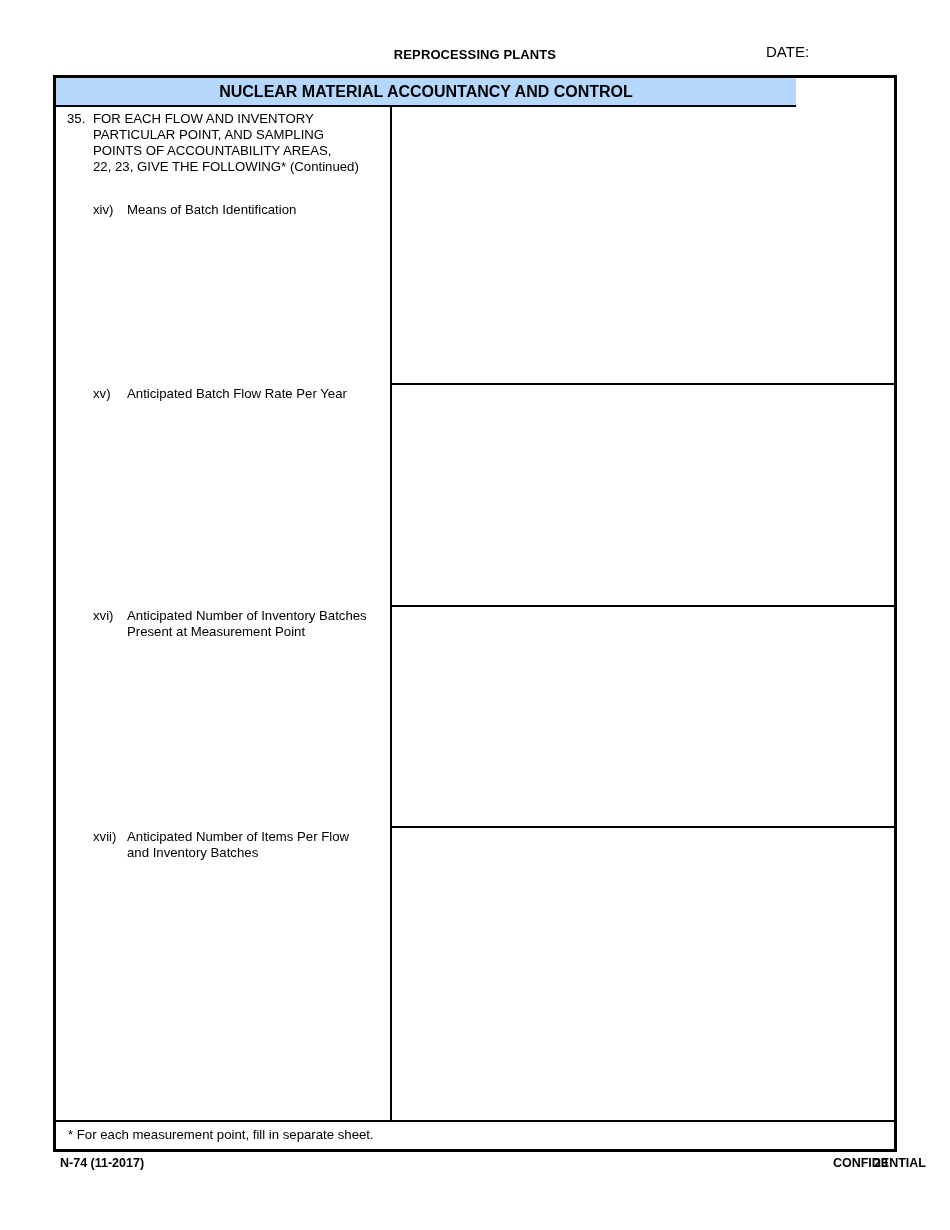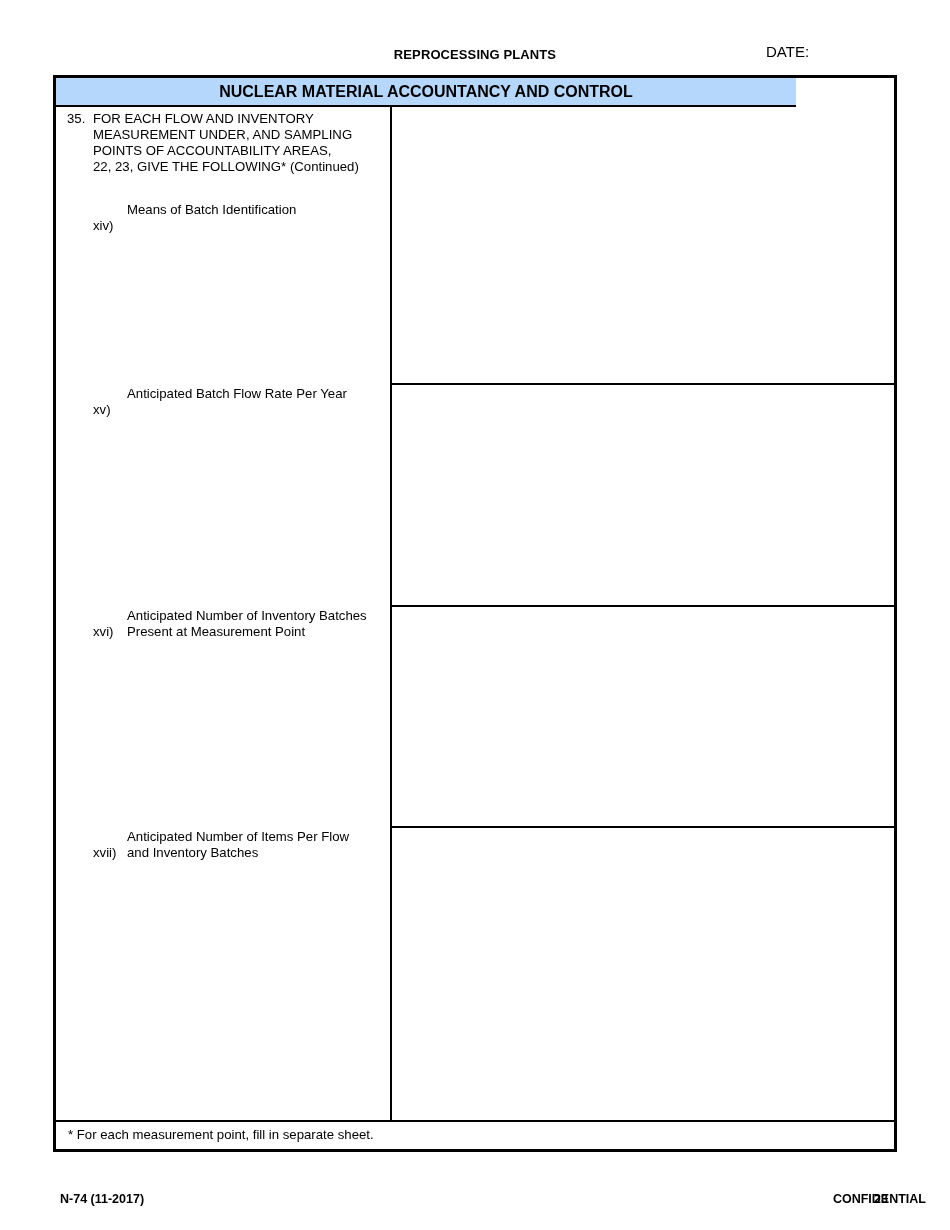--- a/index.html
+++ b/index.html
@@ -96,21 +96,20 @@
     .sub-item {
       position: absolute;
       left: 37px;
       font-size: 13.2px;
       line-height: 16px;
     }
     .sub-num {
       position: absolute;
       left: 0;
       top: 0;
-      margin-top: 16px;
     }
     .sub-label {
       position: absolute;
       left: 34px;
       top: 0;
       width: 270px;
     }
     .answer-cell {
       position: absolute;
       left: 336px;
@@ -119,41 +118,41 @@
       border: none;
     }
     .footnote {
       position: absolute;
       left: 12px;
       top: 1049px;
       font-size: 13.2px;
     }
     .page-footer {
       position: absolute;
-      top: 1192px;
+      top: 1156px;
       font-size: 12.5px;
       font-weight: bold;
     }
     .footer-left { left: 60px; }
     .footer-center { left: 0; width: 926px; text-align: right; }
     .footer-right { left: 874px; }
   </style>
 </head>
 <body>
 
 <div class="title">REPROCESSING PLANTS</div>
 <div class="date-label">DATE:</div>
 
 <div class="form-box">
   <div class="section-header">NUCLEAR MATERIAL ACCOUNTANCY AND CONTROL</div>
 
   <div class="q-text q-number">35.</div>
   <div class="q-text q-body">
     <div>FOR EACH FLOW AND INVENTORY</div>
-    <div>MEASUREMENT UNDER, AND SAMPLING</div>
+    <div>PARTICULAR POINT, AND SAMPLING</div>
     <div>POINTS OF ACCOUNTABILITY AREAS,</div>
     <div>22, 23, GIVE THE FOLLOWING* (Continued)</div>
   </div>
 
   <div class="sub-item" style="top:124px;">
     <span class="sub-num">xiv)</span>
     <span class="sub-label">
       <div>Means of Batch Identification</div>
     </span>
   </div>

